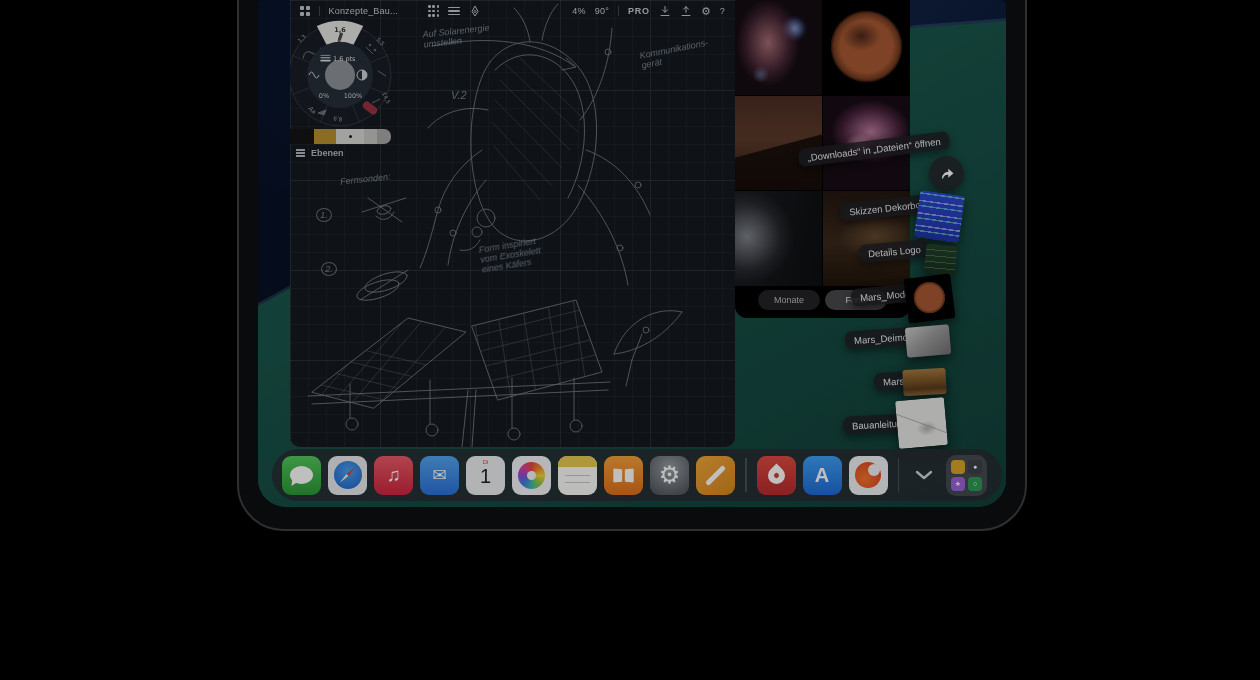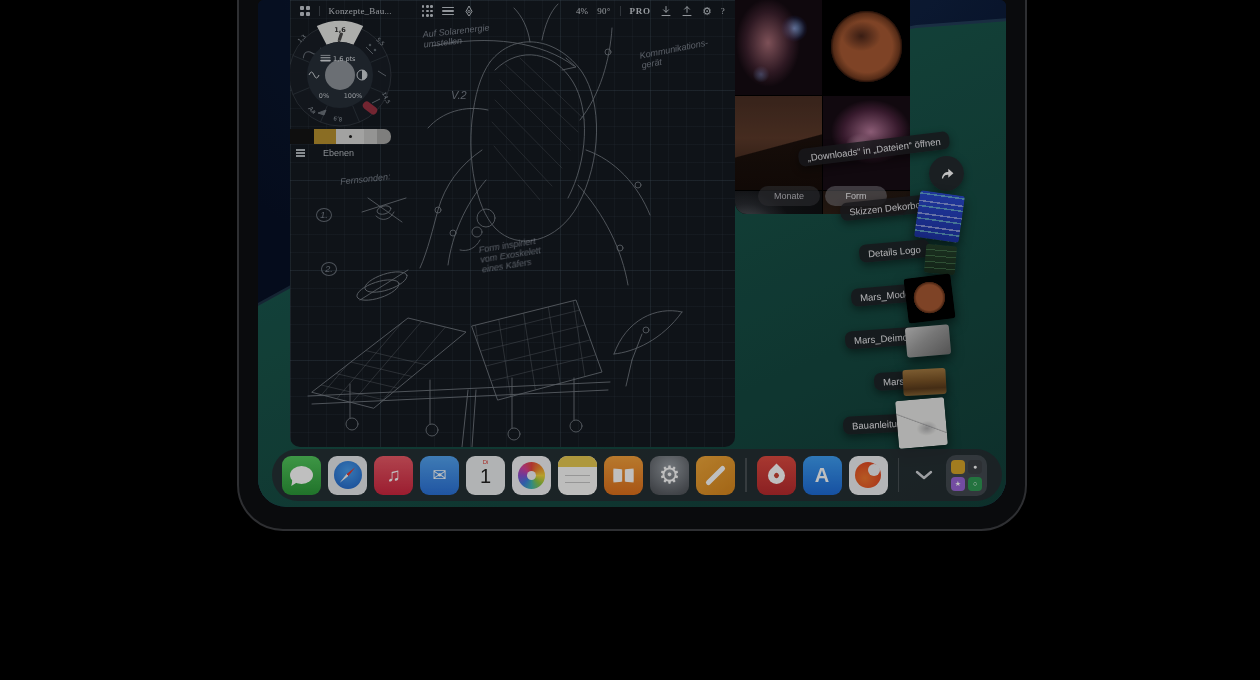--- a/index.html
+++ b/index.html
@@ -29,52 +29,52 @@
         linear-gradient(rgba(96,116,136,0.16) 1px, transparent 1px),
         linear-gradient(90deg, rgba(96,116,136,0.16) 1px, transparent 1px),
         linear-gradient(rgba(96,116,136,0.09) 1px, transparent 1px),
         linear-gradient(90deg, rgba(96,116,136,0.09) 1px, transparent 1px);
       background-size:90px 90px, 90px 90px, 18px 18px, 18px 18px; }
   .c-toolbar { position:absolute; left:0; top:0; width:100%; height:22px;
       display:flex; align-items:center; padding:0 10px; gap:9px;
       color:#c3c9cf; font-size:9px; z-index:6; }
   .tb-div { width:1px; height:10px; background:rgba(200,210,220,0.25); }
   .tb-spacer { flex:1; }
-  .tb-txt { color:#c8cdd3; letter-spacing:.2px;font-family:Liberation Serif, serif; }
+  .tb-txt { color:#c8cdd3; letter-spacing:.2px; }
   .tb-pro { font-weight:bold; letter-spacing:.8px;text-align:right; }
   .icon-grid2 { display:grid; grid-template-columns:4px 4px; grid-gap:1.5px; }
   .icon-grid2 span { width:4px; height:4px; background:#c3c9cf; border-radius:1px; }
   .icon-dots { display:grid; grid-template-columns:repeat(3,2.5px); grid-gap:1.8px; }
   .icon-dots span { width:2.5px; height:2.5px; background:#c3c9cf; border-radius:50%; }
   .icon-rows { display:flex; flex-direction:column; gap:2px; }
   .icon-rows span { width:12px; height:1.6px; background:#c3c9cf; border-radius:1px; }
   .tb-svg { display:block; }
 
   
   .wheel { position:absolute; left:-6px; top:19px; width:112px; height:112px; z-index:7; }
   
   .strip { position:absolute; left:0; top:129px; width:101px; height:15px; display:flex;
            z-index:7; overflow:hidden; border-radius:0 7px 7px 0; }
   .strip div { height:100%; position:relative; }
   .strip .dotmark:after { content:""; position:absolute; left:50%; top:50%; width:3px; height:3px;
            margin:-1.5px; border-radius:50%; background:#1b1b1b; }
   
-  .layers { position:absolute; left:6px; top:148px; display:flex; align-items:center; gap:18px;
-            color:#b5bbc1; font-size:9px; z-index:7; }
+  .layers { position:absolute; left:6px; top:148px; display:flex; align-items:center; gap:6px;
+            color:#b5bbc1; font-size:9px; z-index:7;font-weight:bold; }
   .icon-burger { display:flex; flex-direction:column; gap:1.8px; }
   .icon-burger span { width:9px; height:1.4px; background:#b5bbc1; }
 
   .sketch { position:absolute; inset:0; width:100%; height:100%; z-index:1; }
   .hand { position:absolute; font-style:italic; color:rgba(200,210,222,0.55);
           font-size:9px; line-height:10px; z-index:2; white-space:nowrap; }
   .hand-circ { display:inline-flex; align-items:center; justify-content:center;
           width:16px; height:14px; border:1px solid rgba(200,210,222,0.45); border-radius:50%; }
 
   
-  .win-photos { position:absolute; left:477px; top:0; width:175px; height:214px;
+  .win-photos { position:absolute; left:477px; top:0; width:175px; height:318px;
       border-radius:0 0 12px 12px; overflow:hidden; background:#000; z-index:3; }
   .ph-grid { position:absolute; inset:0; display:grid; grid-template-columns:1fr 1fr;
       grid-template-rows:95px 94px 95px; gap:1px; }
   .ph-grid > div { width:100%; height:100%; }
   .t-nebula1 { background:
       radial-gradient(40px 55px at 38% 45%, rgba(216,140,150,.75), rgba(110,60,80,.45) 55%, rgba(20,10,18,0) 80%),
       radial-gradient(18px 18px at 68% 30%, rgba(150,190,255,.85), rgba(40,60,120,.3) 60%, transparent 75%),
       radial-gradient(12px 12px at 30% 78%, rgba(120,170,240,.6), transparent 70%), #150b12; }
   .t-mars { background:
       radial-gradient(26px 20px at 44% 38%, rgba(60,30,22,.85), transparent 75%),

